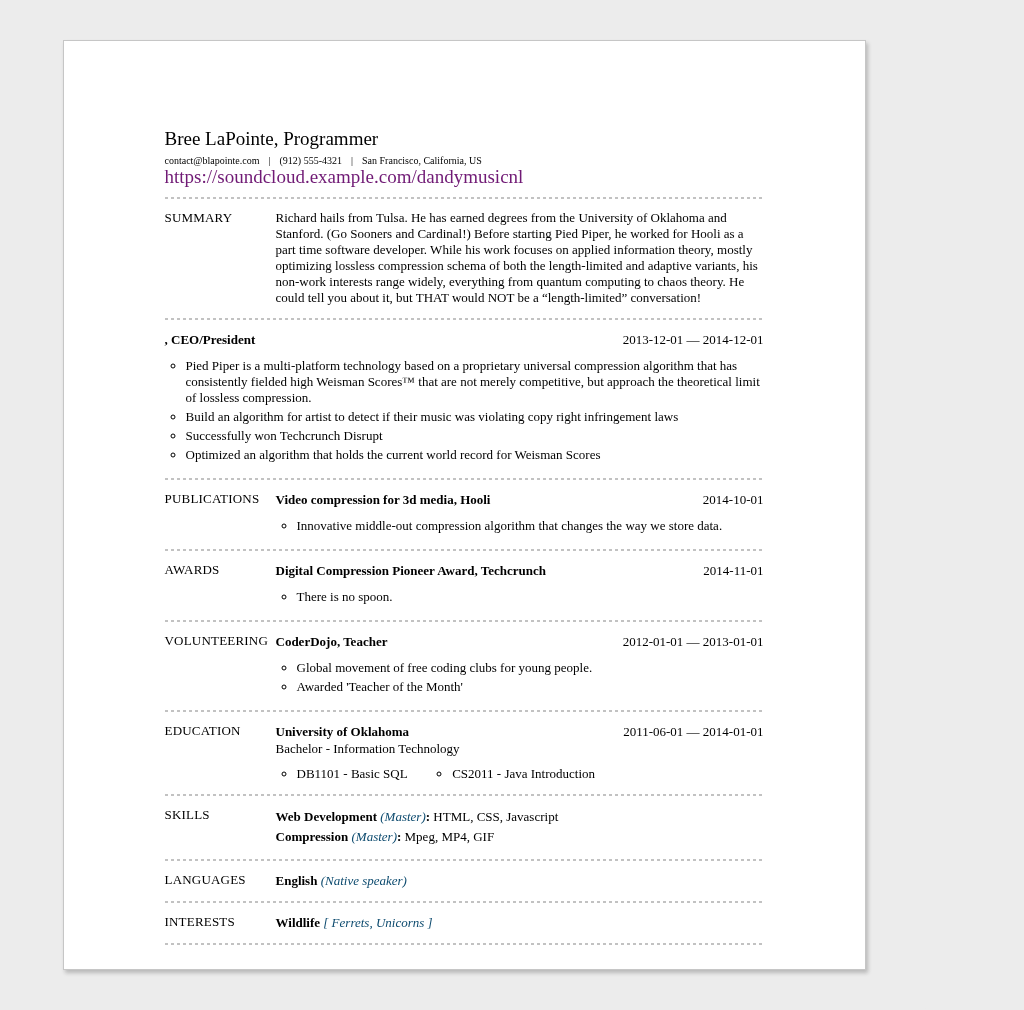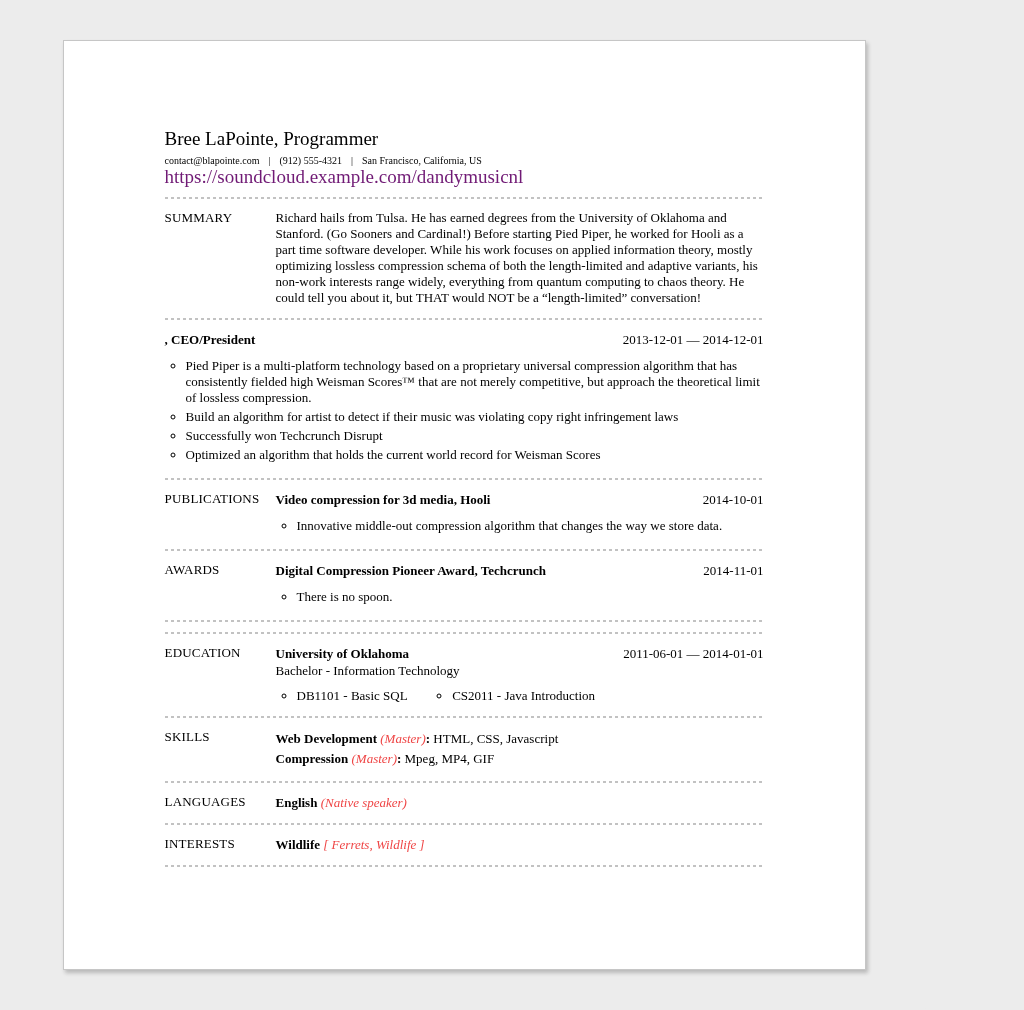--- a/index.html
+++ b/index.html
@@ -86,21 +86,21 @@
   ul.courses {
     list-style-type: circle;
     list-style-position: outside;
     padding-left: 21px;
     margin-top: 9px;
     display: grid;
     grid-template-columns: 1fr 1fr 1fr;
   }
   .skill-line { line-height: 20px; }
   .bold { font-weight: bold; }
-  .muted-it { font-style: italic; color: #ef4444; }
+  .muted-it { font-style: italic; color: #0c4a6e; }
   .single-line { line-height: 17px; }
 </style>
 </head>
 <body>
 
 <div class="viewport">
   <div class="page">
 
     <div class="name">Bree LaPointe, Programmer</div>
     <div class="contact-line">
@@ -161,20 +161,33 @@
           <span class="entry-date">2014-11-01</span>
         </div>
         <ul class="bullets">
           <li>There is no spoon.</li>
         </ul>
       </div>
     </div>
 
     <div class="sep"></div>
 
+    <div class="sec">
+      <div class="sec-label">VOLUNTEERING</div>
+      <div class="sec-body">
+        <div class="entry-head">
+          <span class="entry-title">CoderDojo, Teacher</span>
+          <span class="entry-date">2012-01-01 — 2013-01-01</span>
+        </div>
+        <ul class="bullets">
+          <li>Global movement of free coding clubs for young people.</li>
+          <li>Awarded 'Teacher of the Month'</li>
+        </ul>
+      </div>
+    </div>
 
     <div class="sep"></div>
 
     <div class="sec">
       <div class="sec-label">EDUCATION</div>
       <div class="sec-body">
         <div class="entry-head">
           <span class="entry-title">University of Oklahoma</span>
           <span class="entry-date">2011-06-01 — 2014-01-01</span>
         </div>
@@ -213,20 +226,20 @@
         <span class="muted-it">(Native speaker)</span>
       </div>
     </div>
 
     <div class="sep"></div>
 
     <div class="sec">
       <div class="sec-label">INTERESTS</div>
       <div class="sec-body single-line">
         <span class="bold">Wildlife</span>
-        <span class="muted-it">[ Ferrets, Wildlife ]</span>
+        <span class="muted-it">[ Ferrets, Unicorns ]</span>
       </div>
     </div>
 
     <div class="sep"></div>
 
   </div>
 </div>
 
 </body></html>

